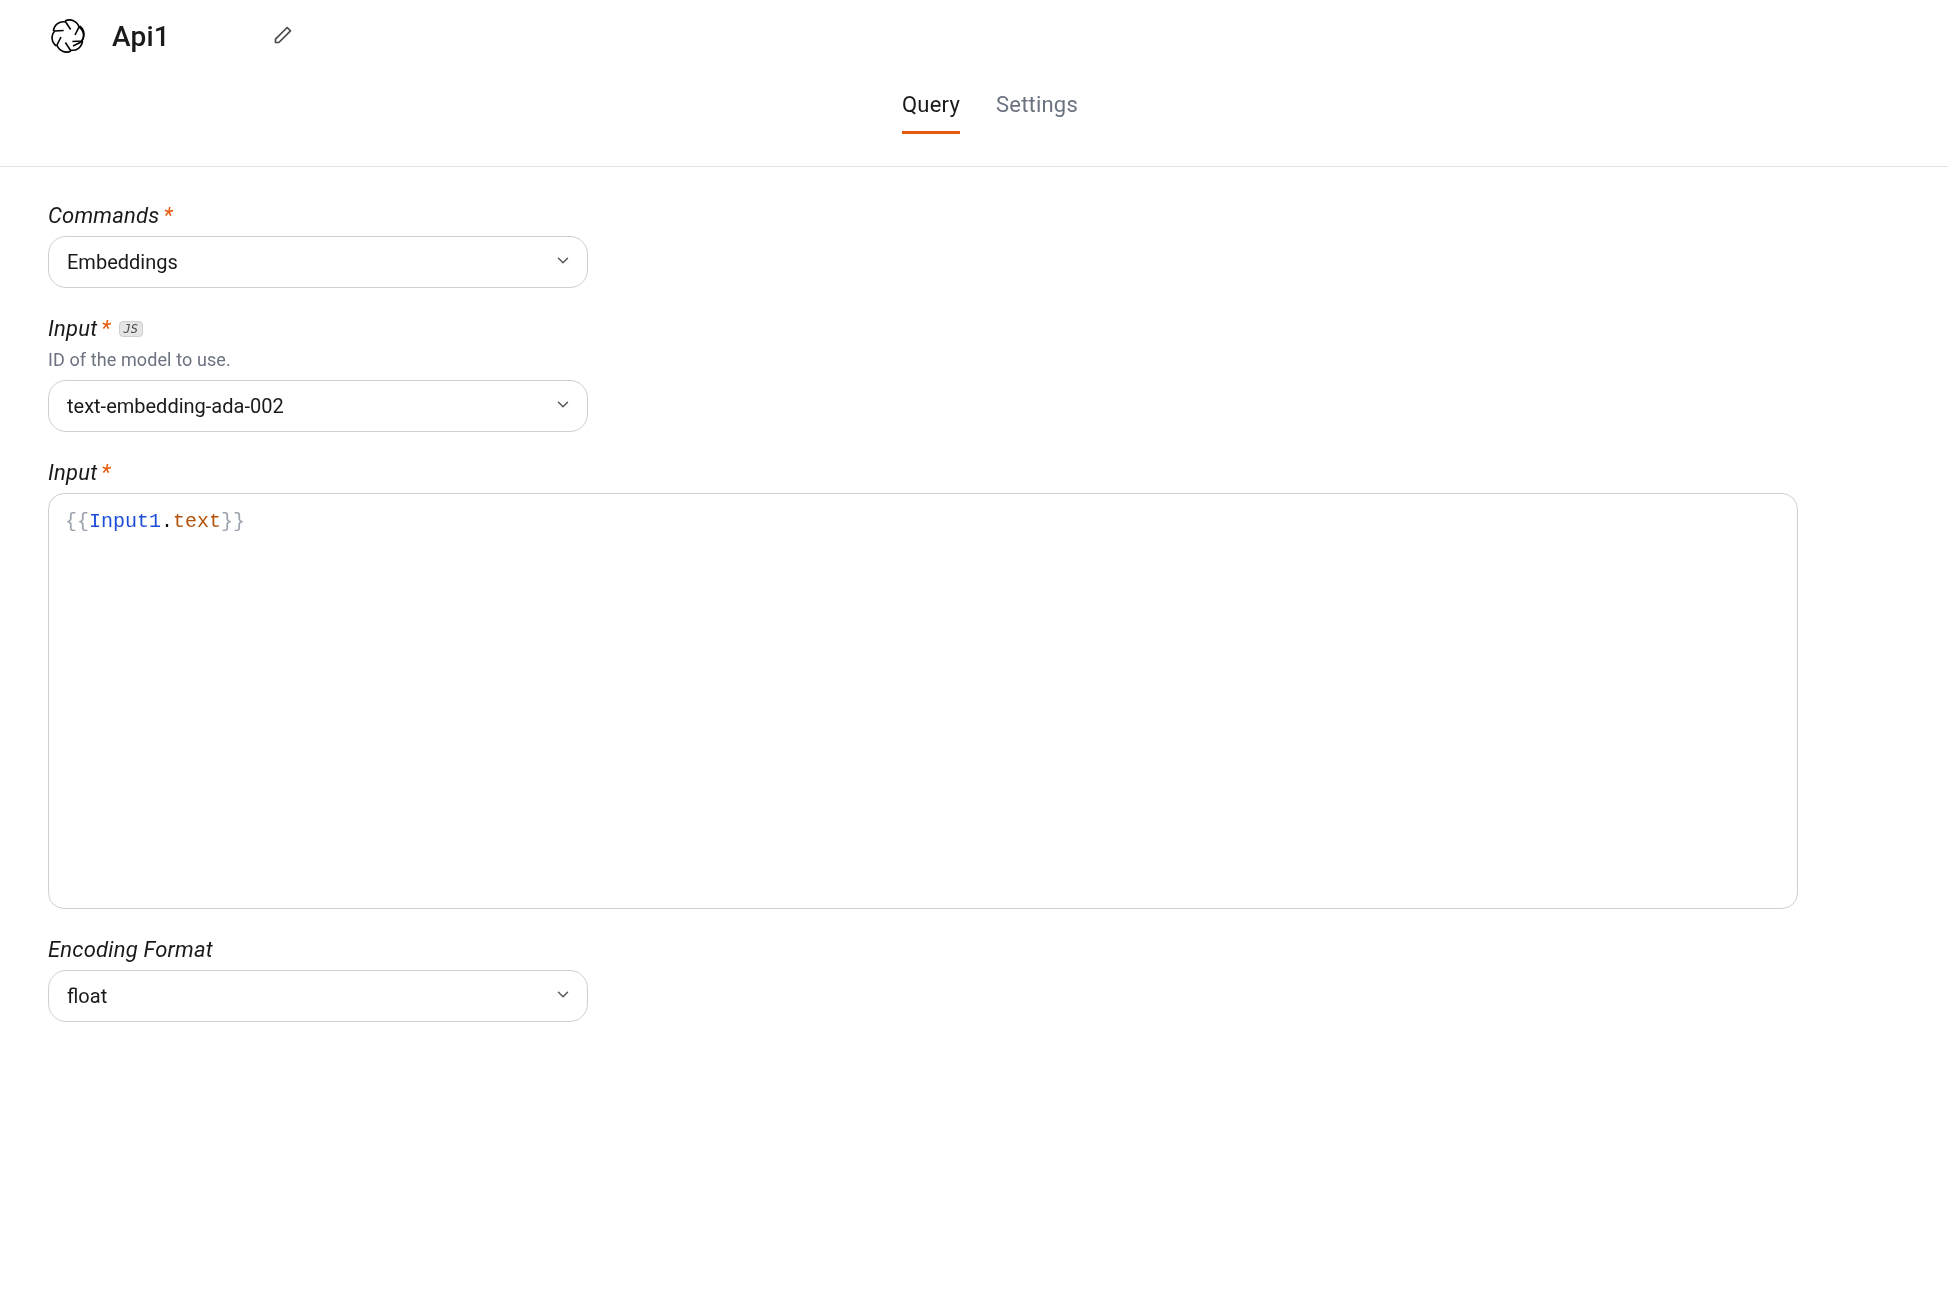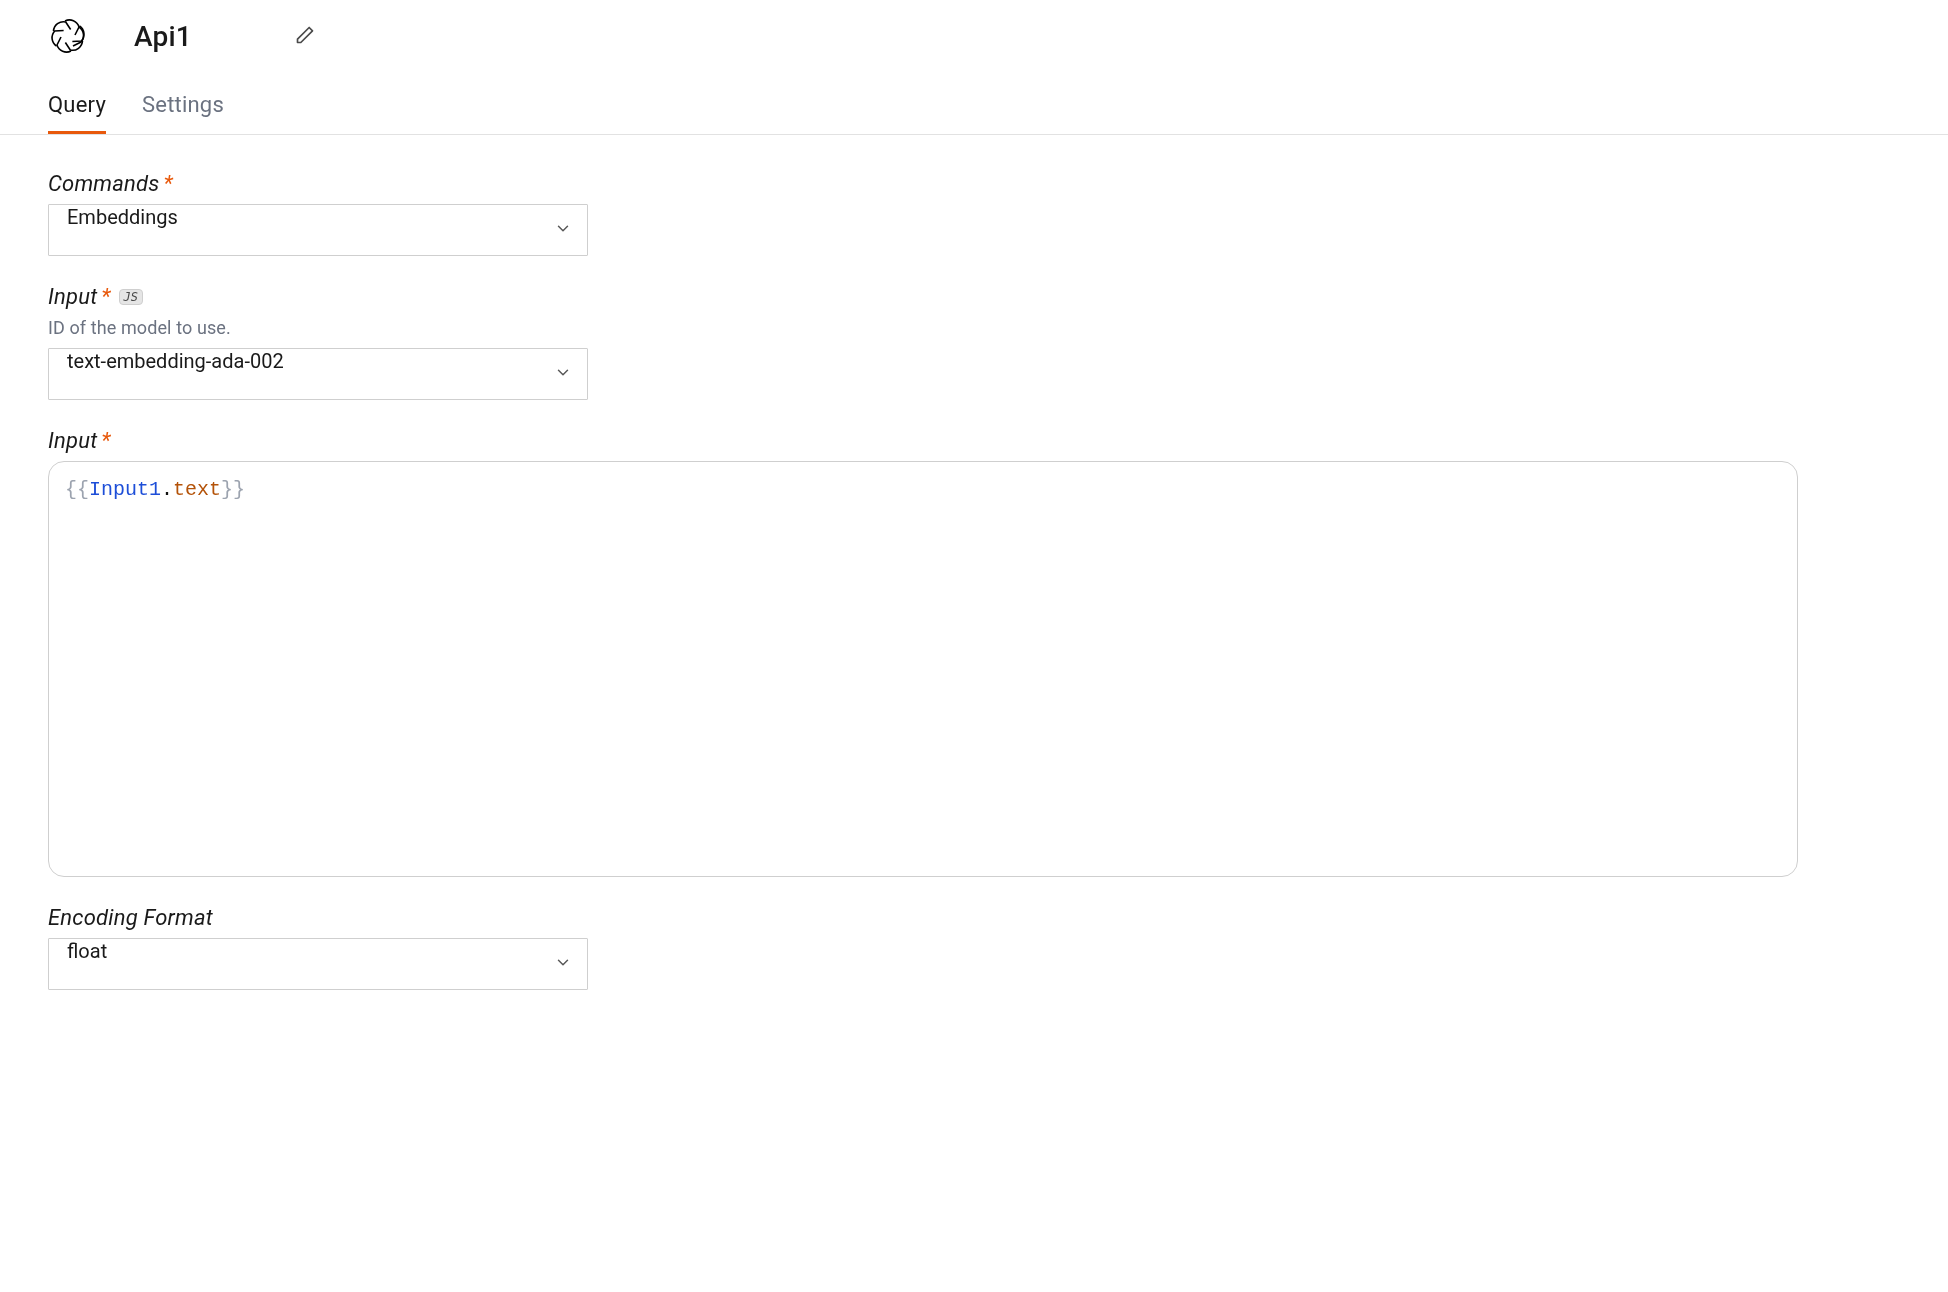--- a/index.html
+++ b/index.html
@@ -33,21 +33,21 @@
     }
     .logo svg {
       width: 40px;
       height: 40px;
     }
     .title {
       font-size: 28px;
       font-weight: 500;
       color: #1a1a1a;
       letter-spacing: 0.2px;
-      margin-left: 32px;
+      margin-left: 10px;
     }
     .edit-btn {
       margin-left: 85px;
       width: 28px;
       height: 28px;
       display: flex;
       align-items: center;
       justify-content: center;
       cursor: pointer;
       color: #4a4a4a;
@@ -59,20 +59,21 @@
       height: 20px;
     }
     .tabs-row {
       display: flex;
       align-items: center;
       justify-content: space-between;
       border-bottom: 1px solid #e2e2e2;
       margin-top: 28px;
       padding-left: 48px;
       padding-right: 16px;
+      flex-direction: column;
     }
     .tabs {
       display: flex;
       gap: 36px;
     }
     .tab {
       font-size: 22px;
       padding: 0 0 14px 0;
       cursor: pointer;
       color: #6b7280;
@@ -140,26 +141,27 @@
       letter-spacing: 0.1px;
     }
     .select-wrap {
       position: relative;
       width: 540px;
     }
     .select {
       width: 100%;
       height: 52px;
       border: 1px solid #cfcfcf;
-      border-radius: 1px;
+      border-radius: 18px;
       background: #ffffff;
       padding: 0 44px 0 18px;
       font-size: 20px;
       color: #1a1a1a;
       display: flex;
+      align-items: center;
       cursor: pointer;
     }
     .select-caret {
       position: absolute;
       right: 16px;
       top: 50%;
       transform: translateY(-50%);
       color: #5a5a5a;
       pointer-events: none;
     }

